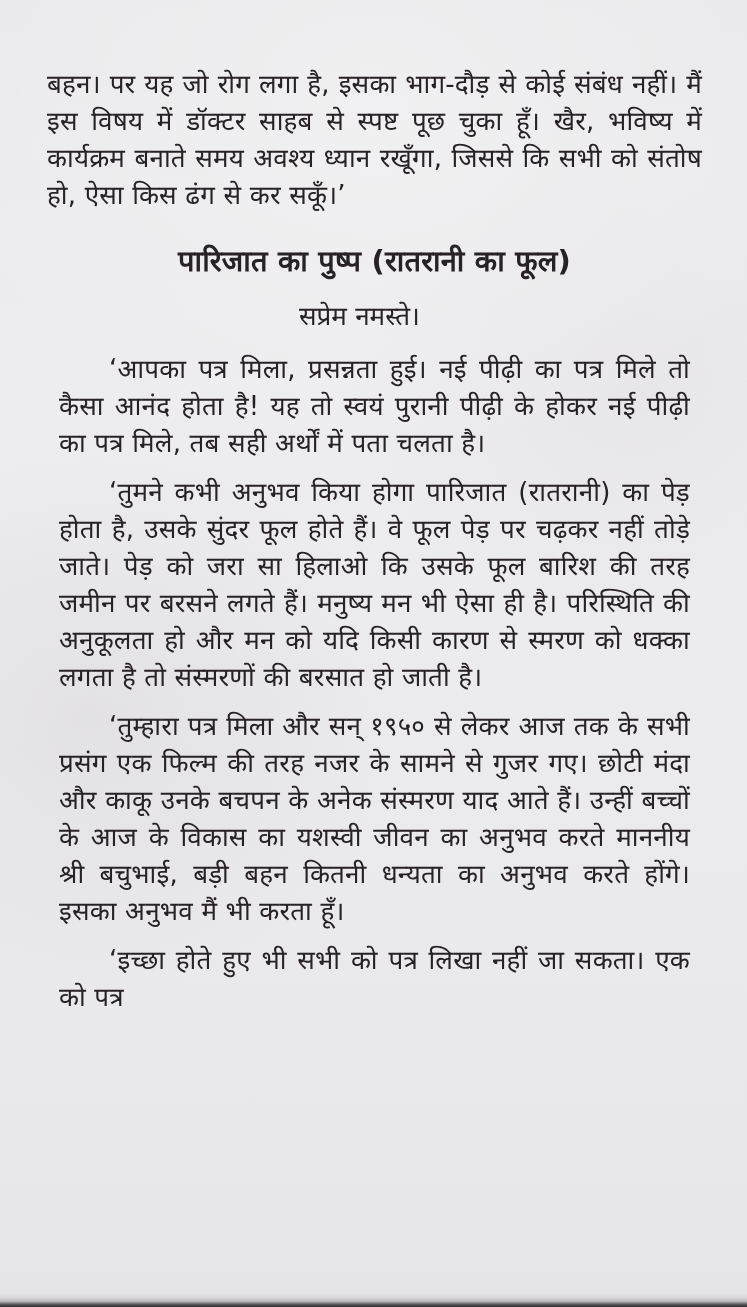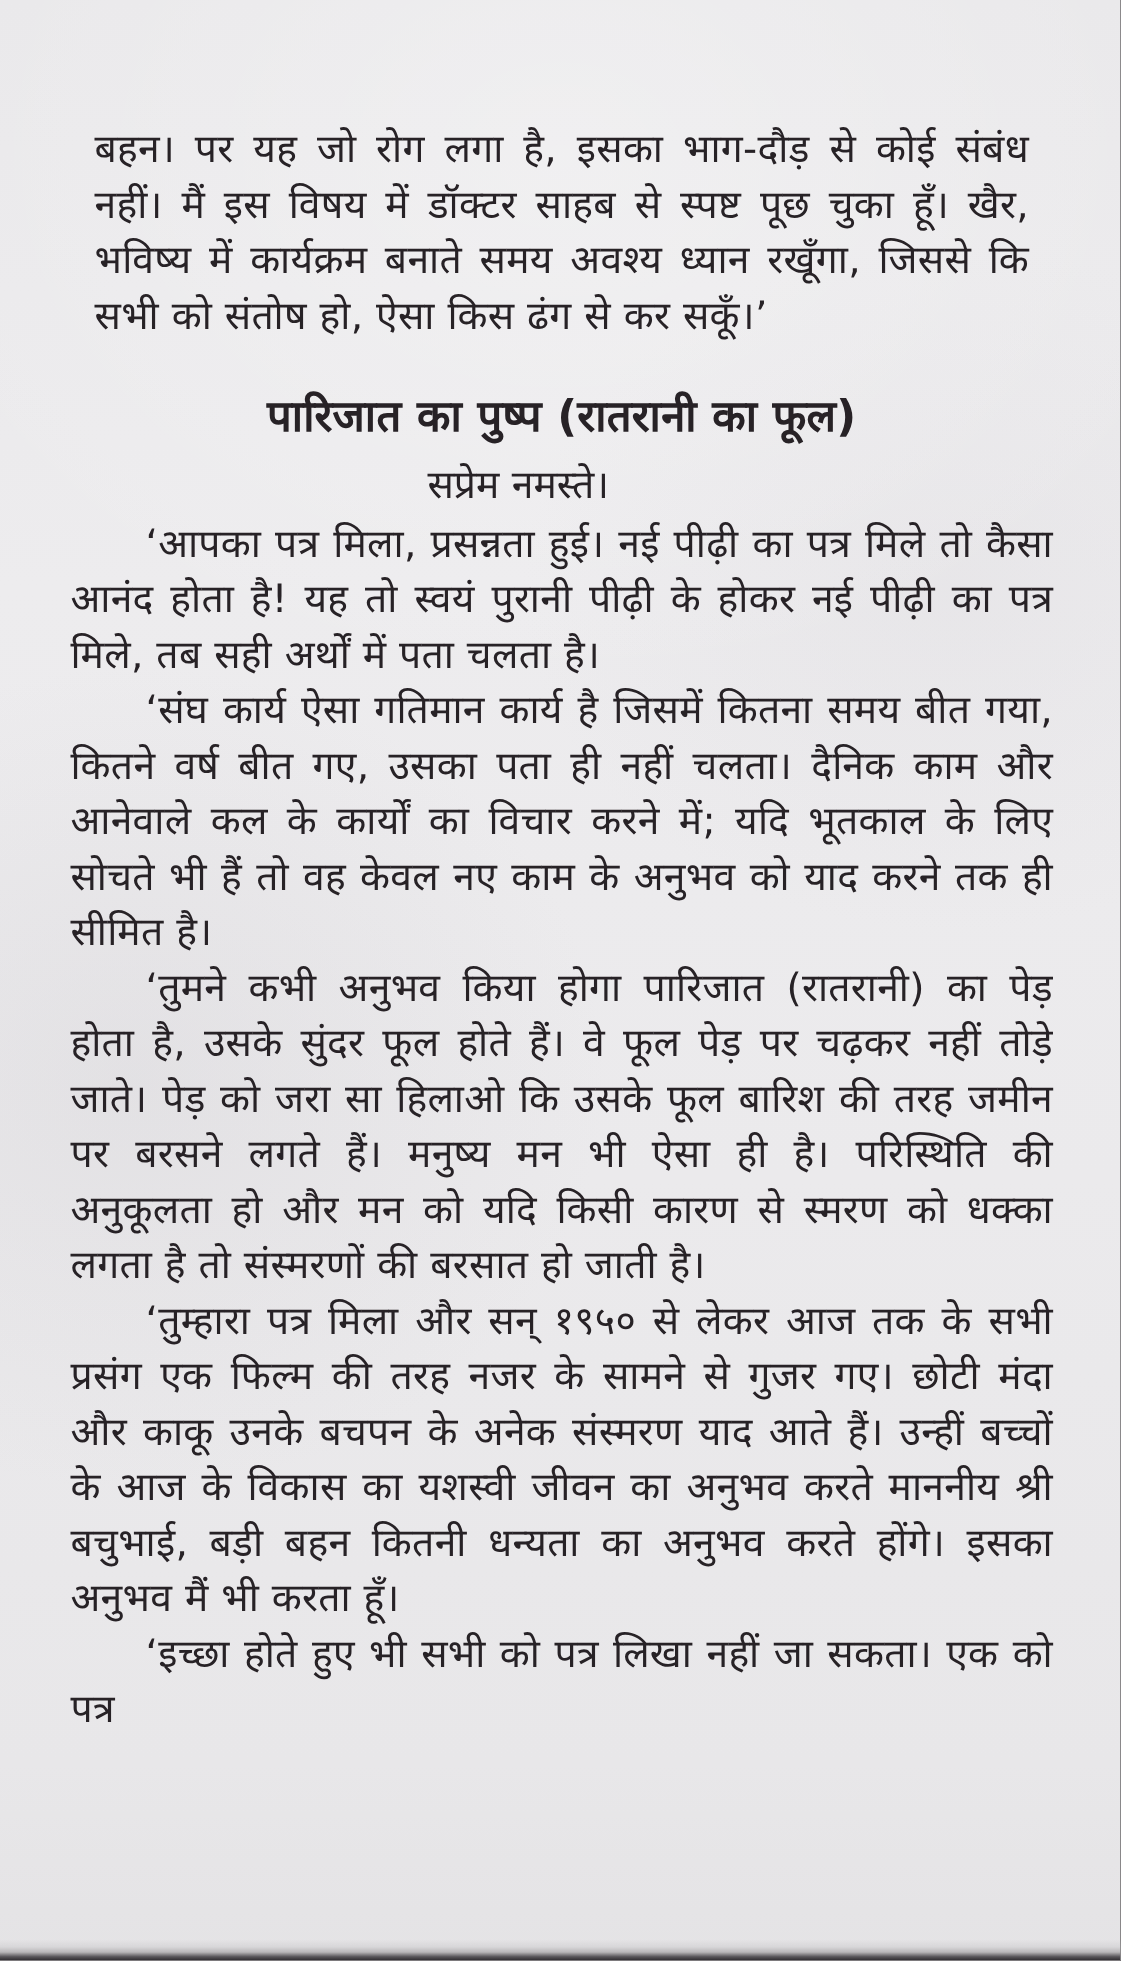--- a/index.html
+++ b/index.html
@@ -32,21 +32,21 @@
       #59565a 82%,
       #2e2b2f 100%);
   }
   .content {
     position: absolute;
     left: 47px;
     right: 45px;
     top: 66px;
   }
   .para {
-    margin: 16px;
+    margin: 0;
     font-size: 26px;
     line-height: 37px;
     text-align: justify;
     letter-spacing: 0.2px;
   }
   .para.indent { text-indent: 50px; }
   .para.no-indent { text-indent: 0; }
   .heading {
     margin: 27px 0 6px 0;
     font-size: 29px;
@@ -56,27 +56,27 @@
     text-align: center;
   }
   .salutation {
     margin: 0;
     font-size: 26px;
     line-height: 40px;
     text-indent: 50px;
     text-align: left;
   }
   .greeting {
-    margin: 0;
+    margin: 14px;
     font-size: 26px;
     line-height: 42px;
     text-indent: 238px;
     text-align: left;
   }
-  .letter-body .para { margin: 0; }
+  .letter-body .para { margin: 12px; }
   .footer {
     margin-top: 14px;
     text-align: right;
     font-size: 22px;
     line-height: 30px;
     font-weight: bold;
     padding-right: 2px;
   }
   .footer .flower {
     font-size: 17px;
@@ -94,21 +94,20 @@
     <p class="para no-indent">बहन। पर यह जो रोग लगा है, इसका भाग-दौड़ से कोई संबंध नहीं। मैं इस विषय में डॉक्टर साहब से स्पष्ट पूछ चुका हूँ। खैर, भविष्य में कार्यक्रम बनाते समय अवश्य ध्यान रखूँगा, जिससे कि सभी को संतोष हो, ऐसा किस ढंग से कर सकूँ।’</p>
 
 
     <h2 class="heading">पारिजात का पुष्प (रातरानी का फूल)</h2>
 
 
     <p class="greeting">सप्रेम नमस्ते।</p>
 
     <div class="letter-body">
       <p class="para indent">‘आपका पत्र मिला, प्रसन्नता हुई। नई पीढ़ी का पत्र मिले तो कैसा आनंद होता है! यह तो स्वयं पुरानी पीढ़ी के होकर नई पीढ़ी का पत्र मिले, तब सही अर्थों में पता चलता है।</p>
-      <p class="para indent">‘संघ कार्य ऐसा गतिमान कार्य है जिसमें कितना समय बीत गया, कितने वर्ष बीत गए, उसका पता ही नहीं चलता। दैनिक काम और आनेवाले कल के कार्यों का विचार करने में; यदि भूतकाल के लिए सोचते भी हैं तो वह केवल नए काम के अनुभव को याद करने तक ही सीमित है।</p>
       <p class="para indent">‘तुमने कभी अनुभव किया होगा पारिजात (रातरानी) का पेड़ होता है, उसके सुंदर फूल होते हैं। वे फूल पेड़ पर चढ़कर नहीं तोड़े जाते। पेड़ को जरा सा हिलाओ कि उसके फूल बारिश की तरह जमीन पर बरसने लगते हैं। मनुष्य मन भी ऐसा ही है। परिस्थिति की अनुकूलता हो और मन को यदि किसी कारण से स्मरण को धक्का लगता है तो संस्मरणों की बरसात हो जाती है।</p>
       <p class="para indent">‘तुम्हारा पत्र मिला और सन् १९५० से लेकर आज तक के सभी प्रसंग एक फिल्म की तरह नजर के सामने से गुजर गए। छोटी मंदा और काकू उनके बचपन के अनेक संस्मरण याद आते हैं। उन्हीं बच्चों के आज के विकास का यशस्वी जीवन का अनुभव करते माननीय श्री बचुभाई, बड़ी बहन कितनी धन्यता का अनुभव करते होंगे। इसका अनुभव मैं भी करता हूँ।</p>
       <p class="para indent">‘इच्छा होते हुए भी सभी को पत्र लिखा नहीं जा सकता। एक को पत्र</p>
     </div>
 
 
   </div>
 
   <div class="scan-edge-bottom"></div>
 </div>

